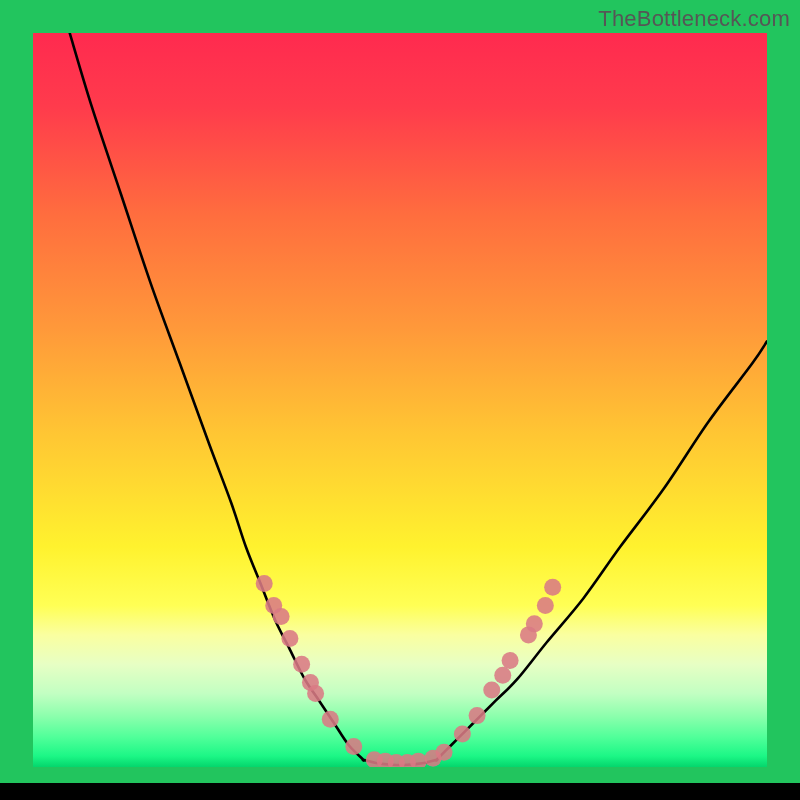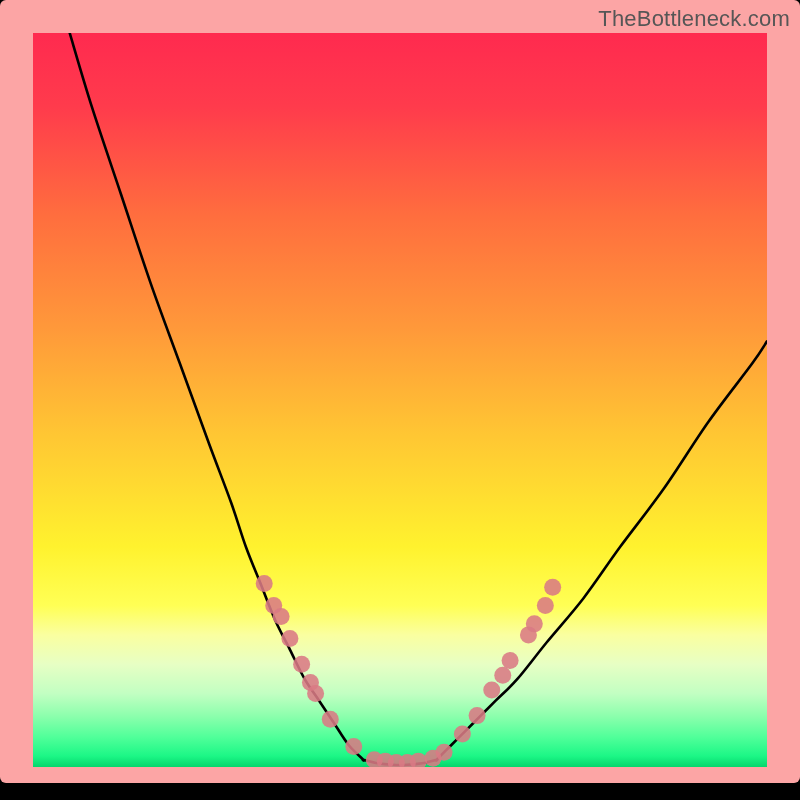--- a/index.html
+++ b/index.html
@@ -8,22 +8,21 @@
     width: 800px;
     height: 800px;
     overflow: hidden;
     background: #000;
     font-family: Arial, Helvetica, sans-serif;
   }
   .stage {
     position: relative;
     width: 800px;
     height: 783px;
-    background: #fca5a5;
-    border-radius: 6px;
+    background: #22c55e;
   }
   .plot-area {
     position: absolute;
     left: 33px;
     top: 33px;
     width: 734px;
     height: 734px;
     overflow: hidden;
   }
   .watermark {

